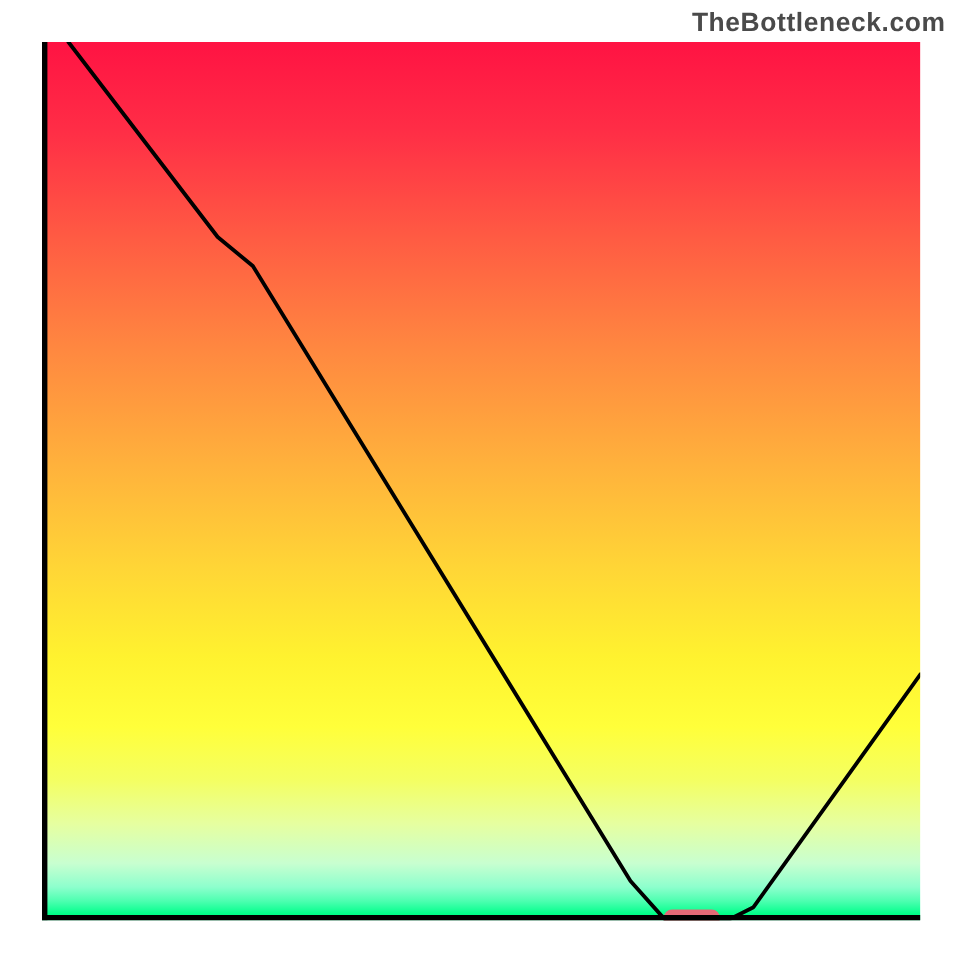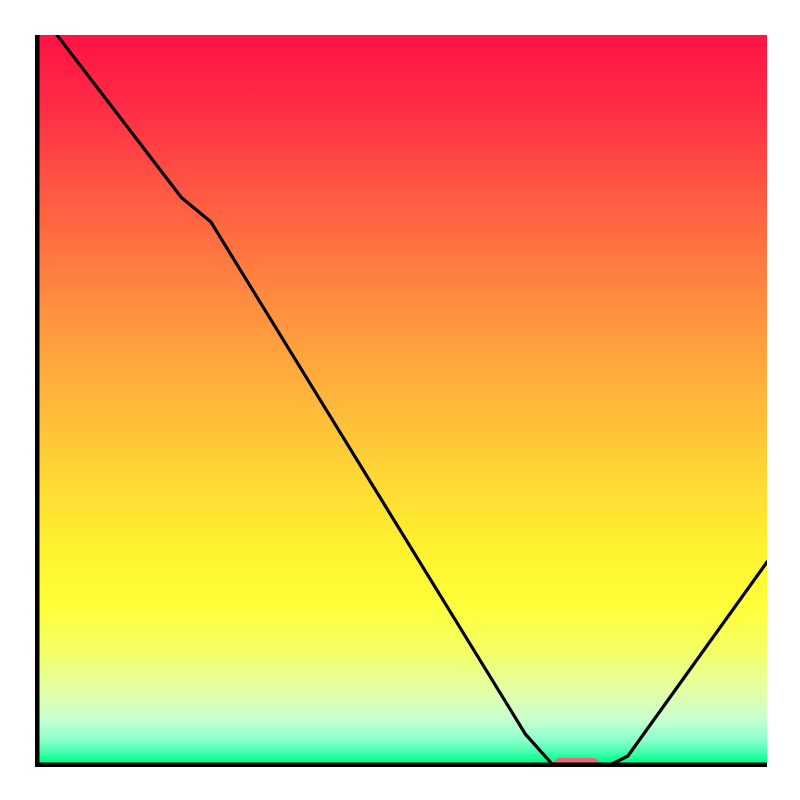--- a/index.html
+++ b/index.html
@@ -75,20 +75,21 @@
     border-radius: 7px;
     background: #e46a77;
     z-index: 4;
   }
 </style>
 </head>
 <body>
 
 <div class="chart-wrap">
 
+  <div class="watermark">TheBottleneck.com</div>
 
   <div class="plot-area">
 
     <div class="gradient-bg"></div>
 
     <div class="marker" id="marker" style="left: 517.89px; width: 47.58px; bottom: -5px;"></div>
 
     <svg class="curve-svg" viewBox="0 0 732 732" preserveAspectRatio="none">
       <path id="curve-path" fill="none" stroke="#000" stroke-width="3.2" stroke-linecap="round" stroke-linejoin="round" d="M22.0 0.0 L146.4 162.5 L175.7 186.7 L490.4 699.1 L519.7 732.0 L571.0 732.0 L592.9 721.0 L732.0 527.0"></path>
     </svg>

